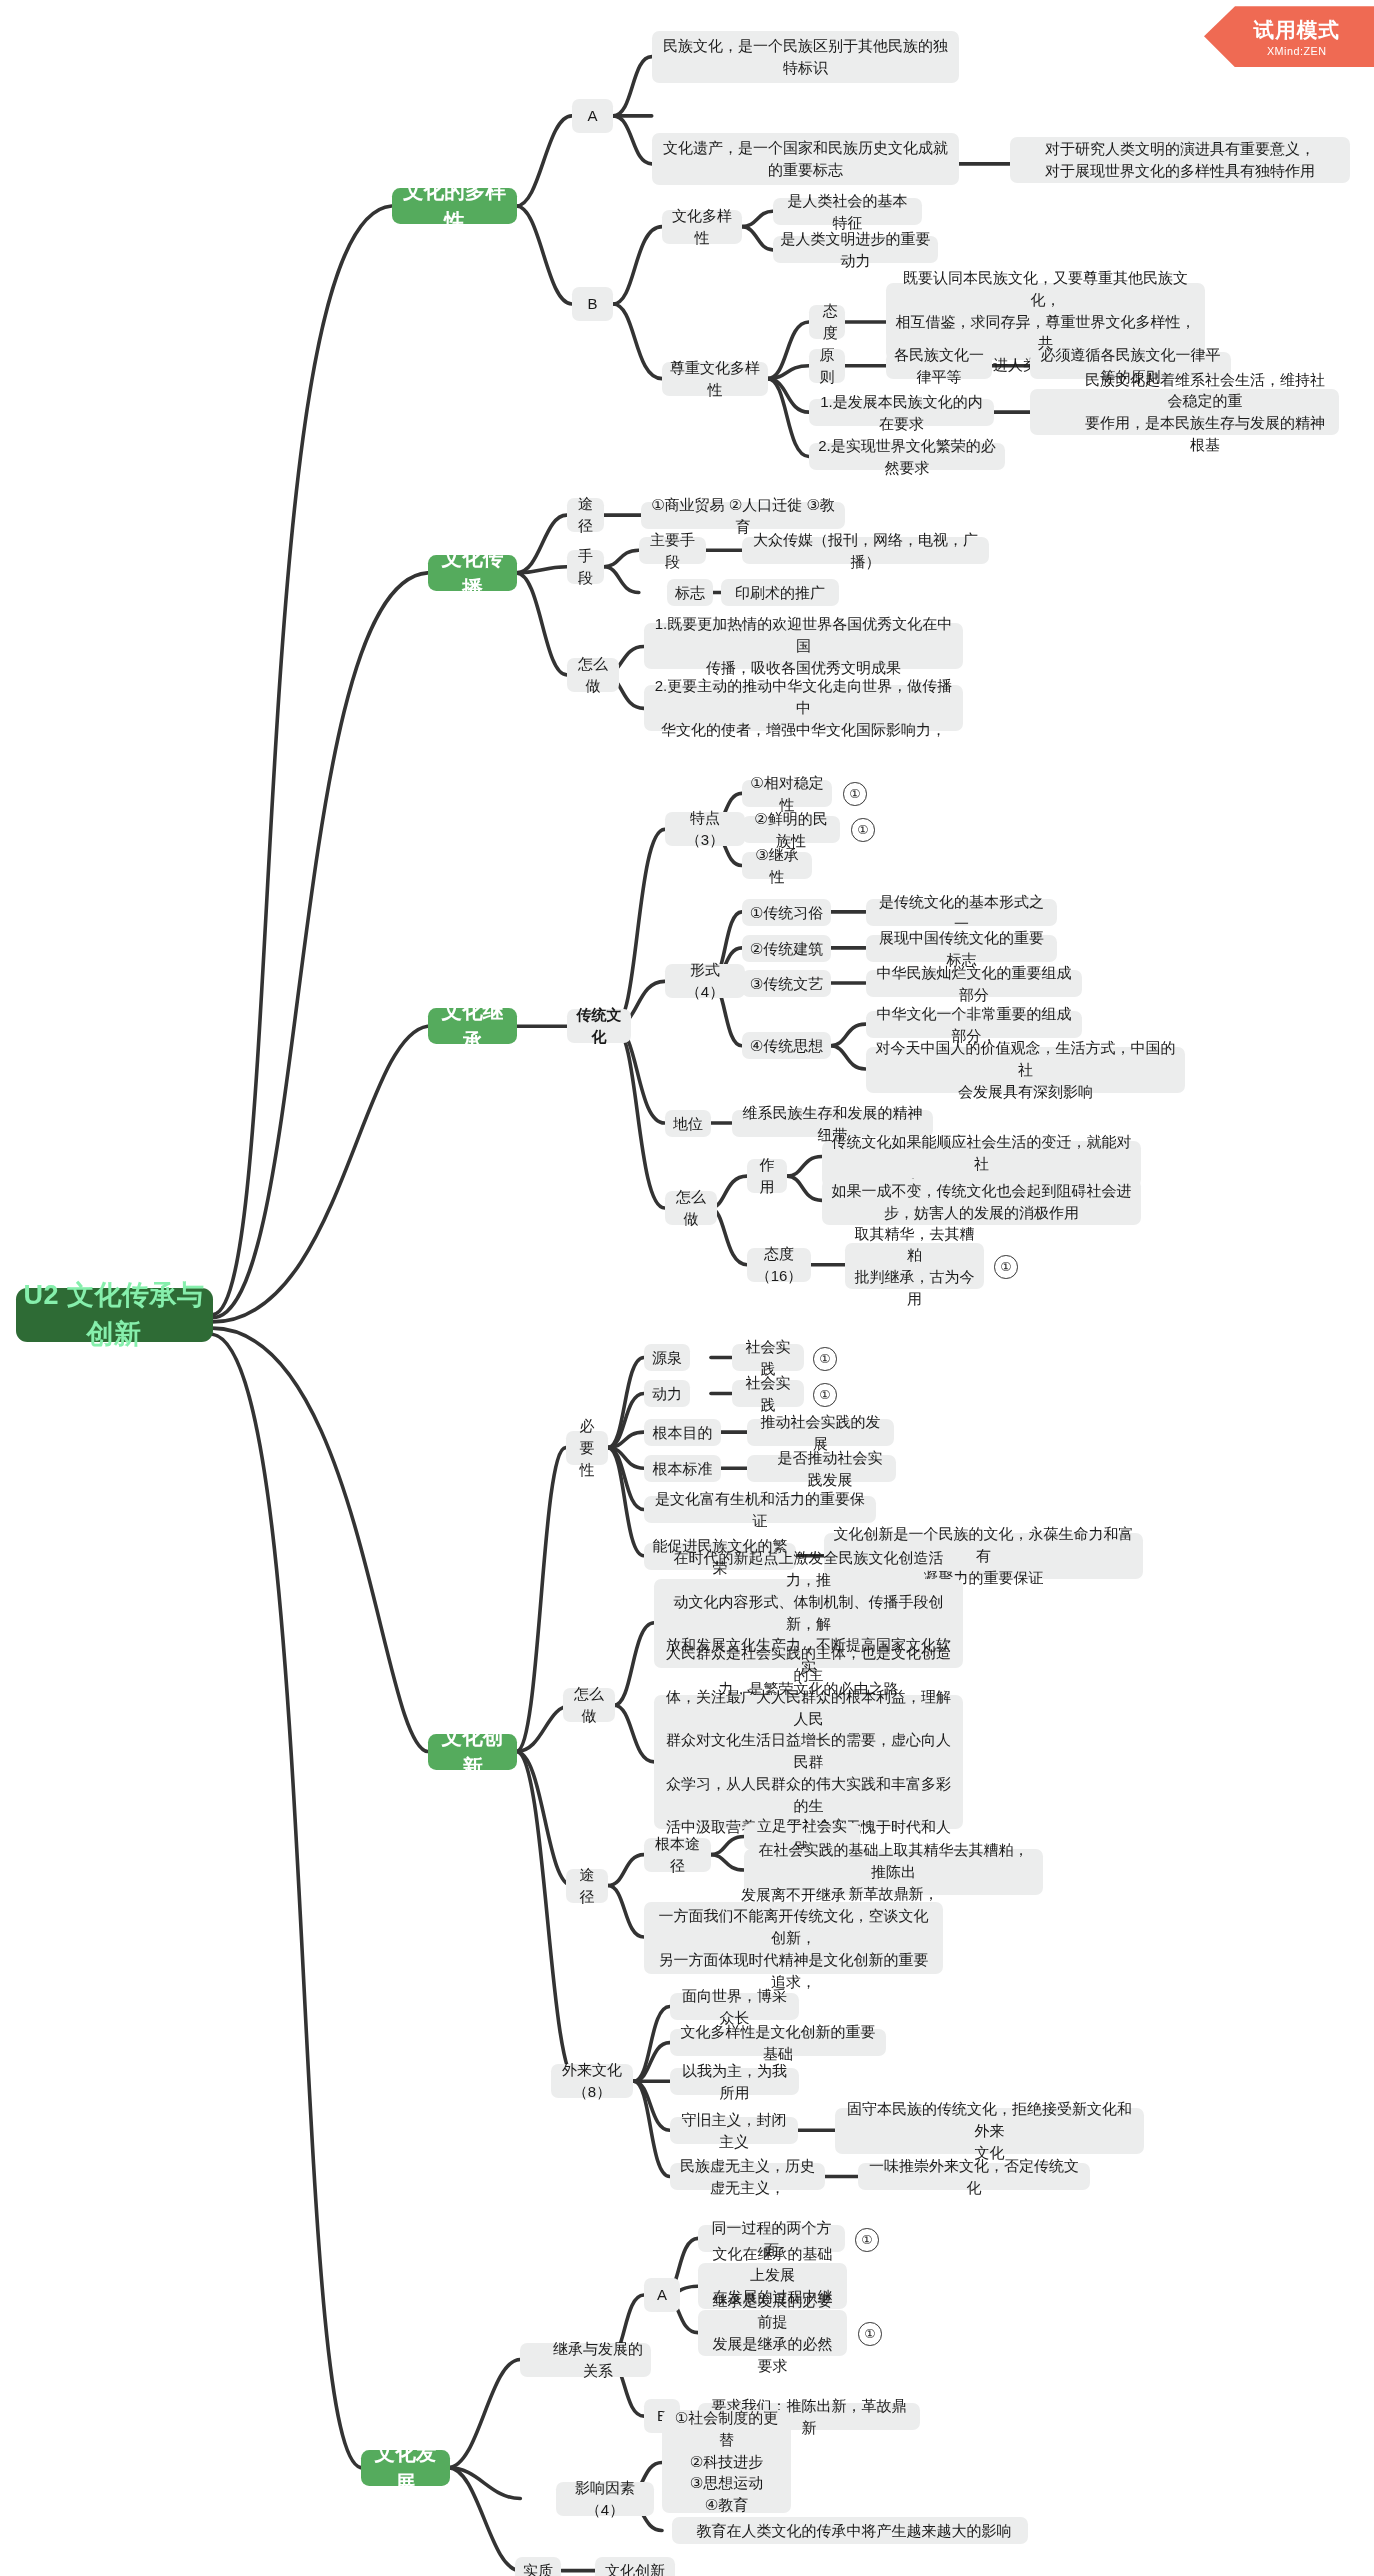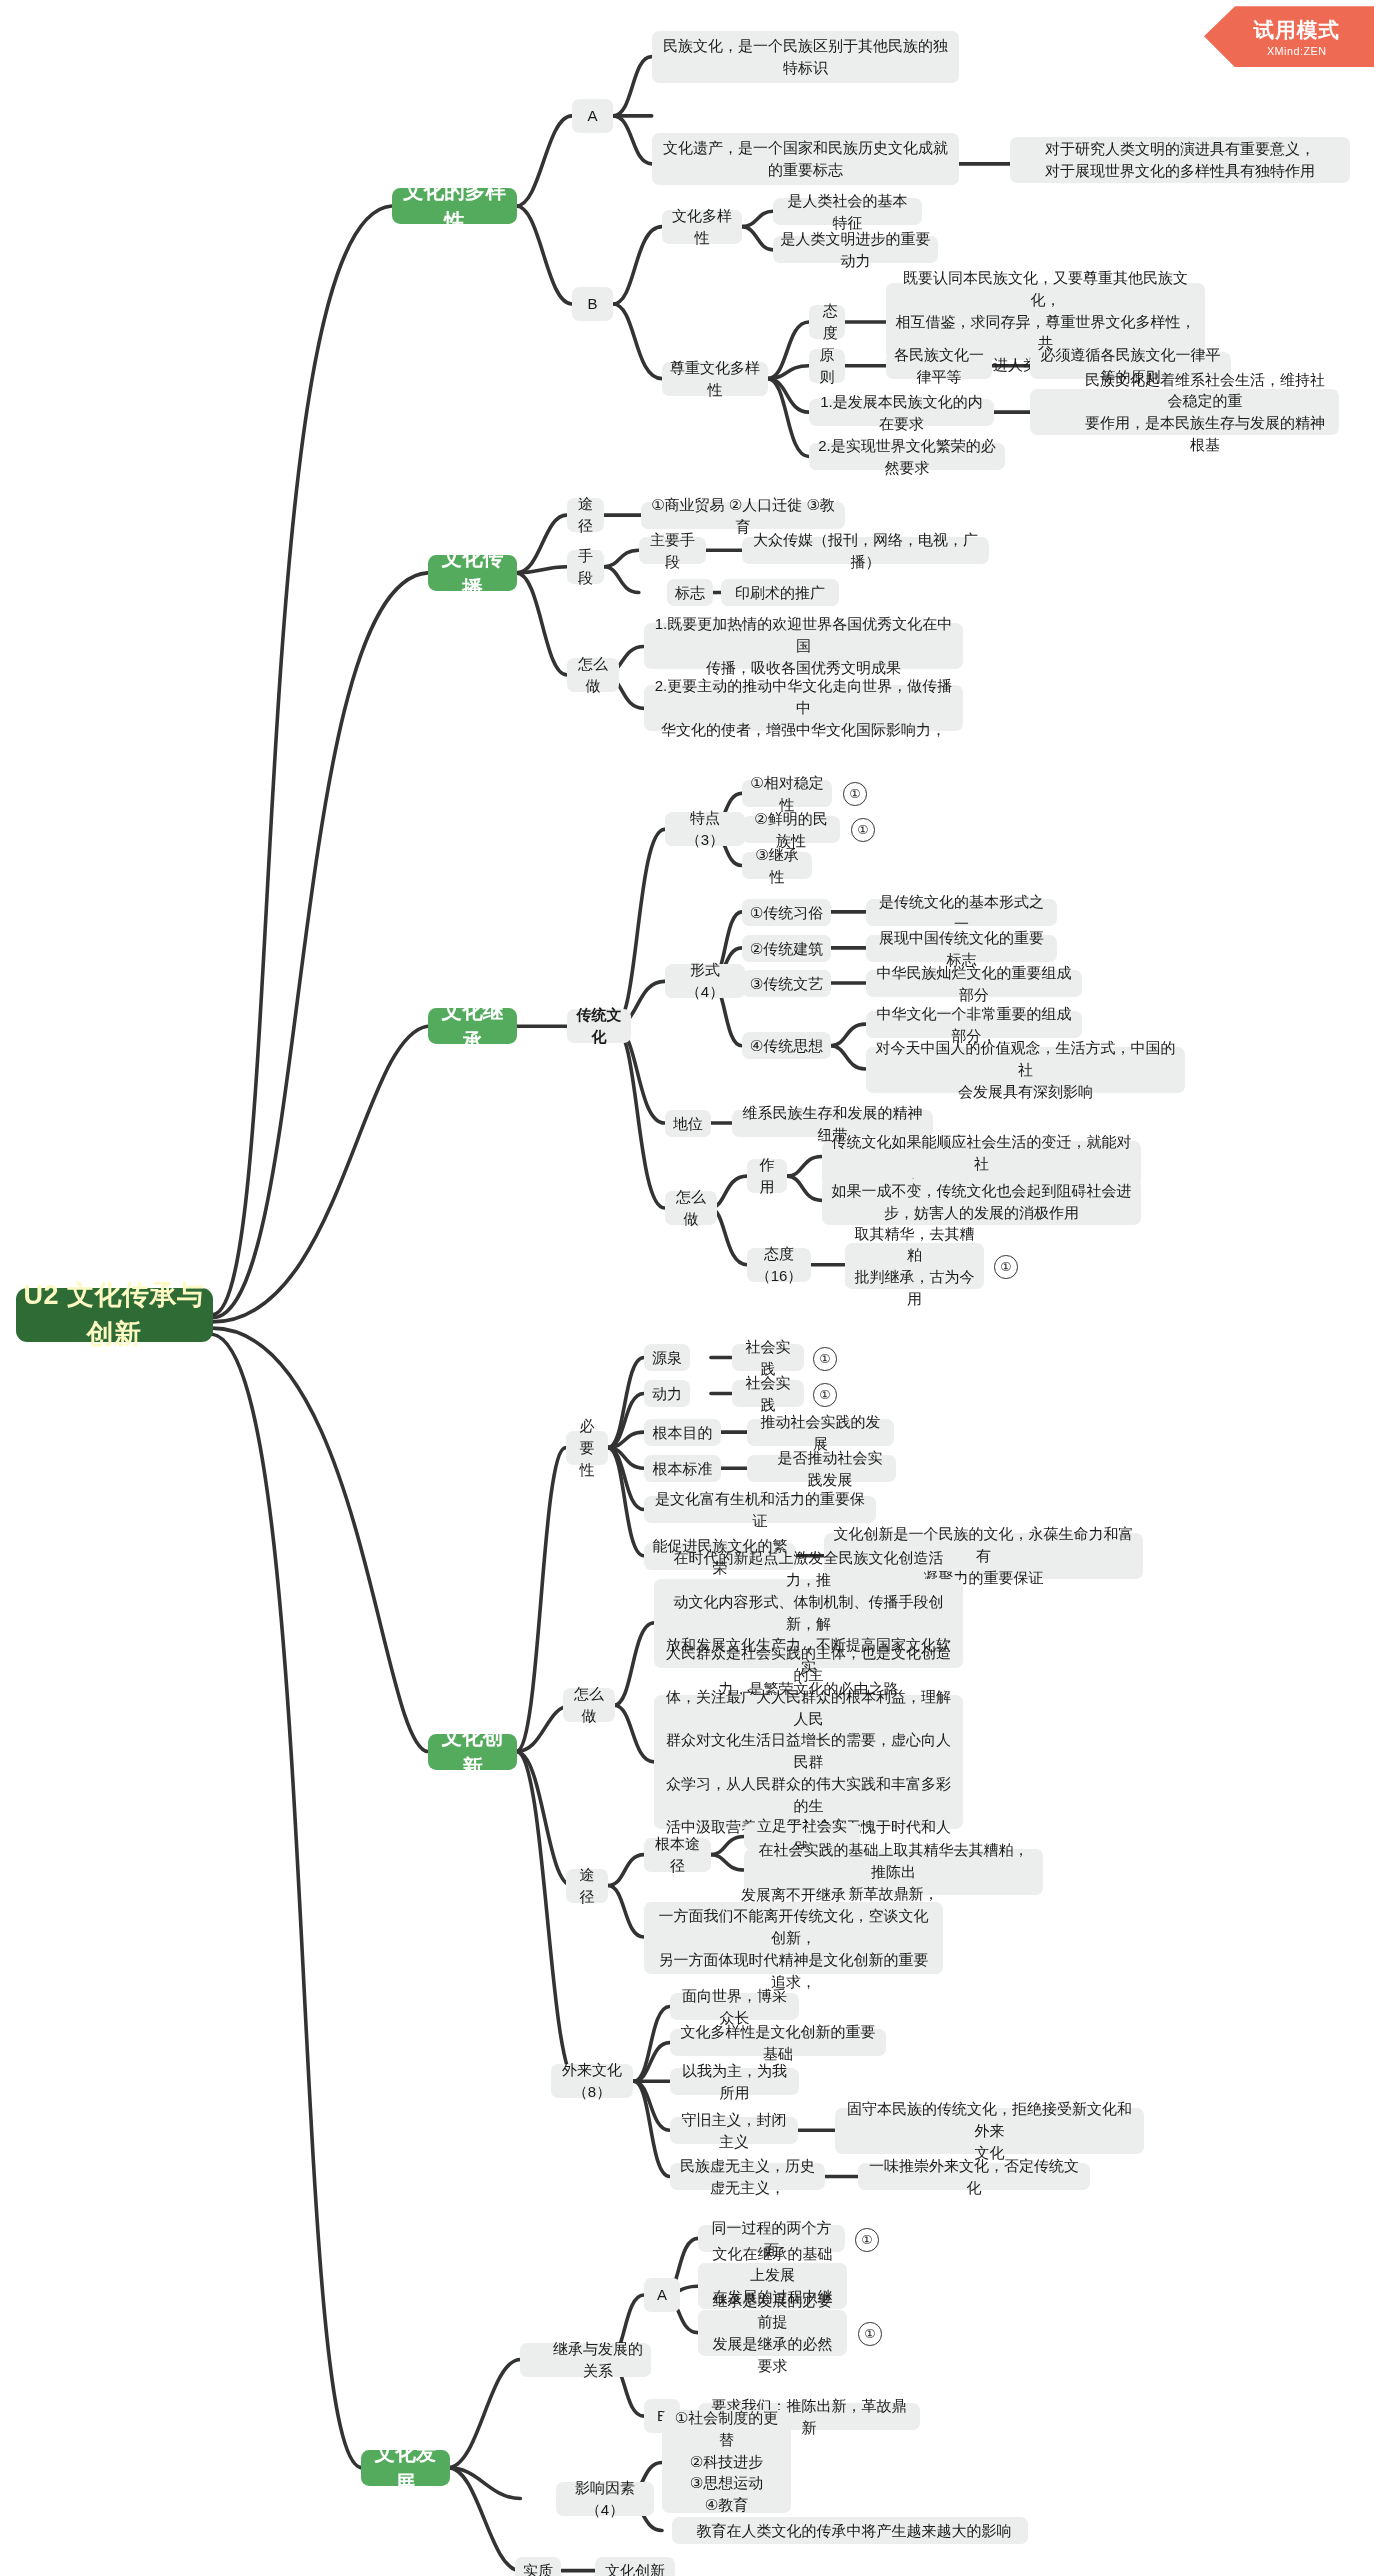--- a/index.html
+++ b/index.html
@@ -4,21 +4,21 @@
 <style>
   html,body{margin:0;padding:0;background:#fff;}
   body{width:1374px;height:2633px;position:relative;overflow:hidden;
        font-family:"Liberation Sans","DejaVu Sans",sans-serif;}
   #canvas{position:absolute;left:0;top:0;width:1374px;height:2633px;}
   svg.links{position:absolute;left:0;top:0;width:1374px;height:2633px;pointer-events:none;}
   .node{position:absolute;box-sizing:border-box;display:flex;align-items:center;
         justify-content:center;text-align:center;border-radius:7.2px;
         background:#eceded;color:#1a1a1a;padding:4.1px 7.2px;line-height:1.45;
         font-size:15px;white-space:pre-line;}
-  .root{background:#2e6b35;color:#fef9c3;font-weight:bold;font-size:27px;border-radius:11.3px;
+  .root{background:#2e6b35;color:#86efac;font-weight:bold;font-size:27px;border-radius:11.3px;
         letter-spacing:0.5px;}
   .main{background:#55ab5d;color:#fff;font-weight:bold;font-size:20.6px;border-radius:8.2px;}
   .circ{position:absolute;border:1.5px solid #333;border-radius:50%;
         display:flex;align-items:center;justify-content:center;
         font-size:12.4px;color:#222;background:#fff;}
   
   #trial{position:absolute;right:0;top:6.2px;width:170px;height:61px;background:#ef6a53;
          color:#fff;border-radius:6.2px 0 0 6.2px;
          clip-path:polygon(31px 0,170px 0,170px 61px,31px 61px,0 30px);
          display:flex;flex-direction:column;align-items:center;justify-content:center;}

